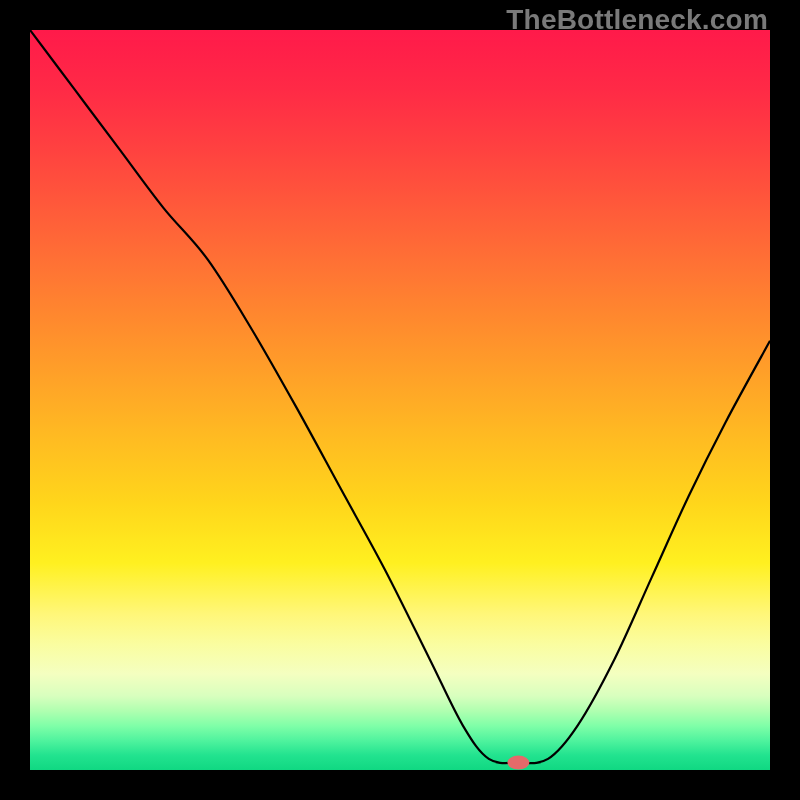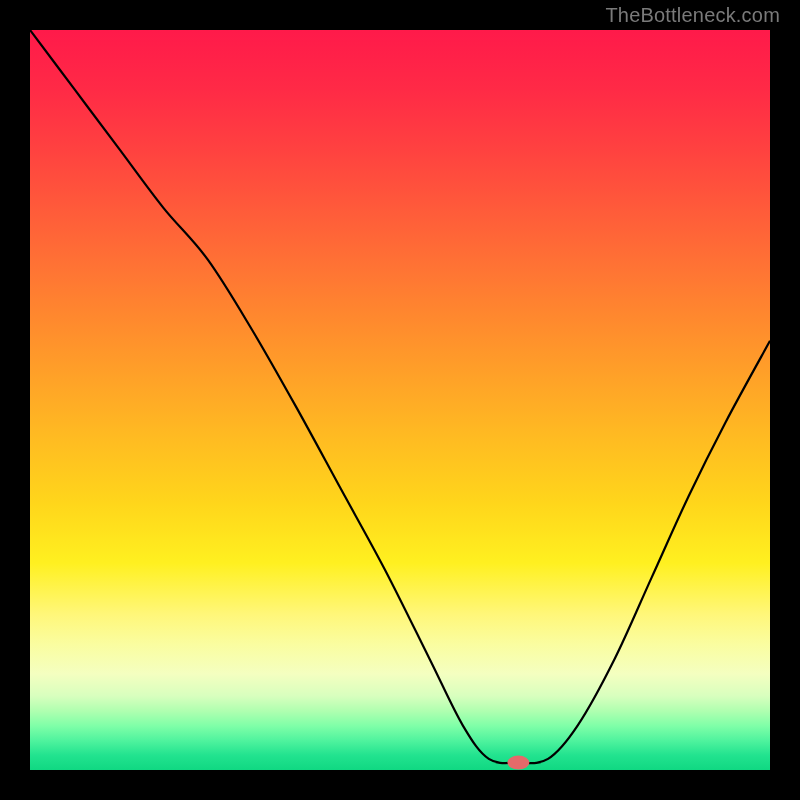--- a/index.html
+++ b/index.html
@@ -58,24 +58,24 @@
     stroke: #000;
     stroke-width: 2.2;
   }
   .marker {
     fill: #e46a6a;
     stroke: none;
   }
   .watermark {
     position: absolute;
     top: 4px;
-    right: 20px;
+    right: 32px;
     color: #7a7a7a;
-    font-size: 20px;
-    font-weight: 400;
+    font-size: 28px;
+    font-weight: 700;
     letter-spacing: 0.2px;
     user-select: none;
   }
 </style>
 </head>
 <body>
 
 <div class="frame">
 
   <div class="plot-area">

